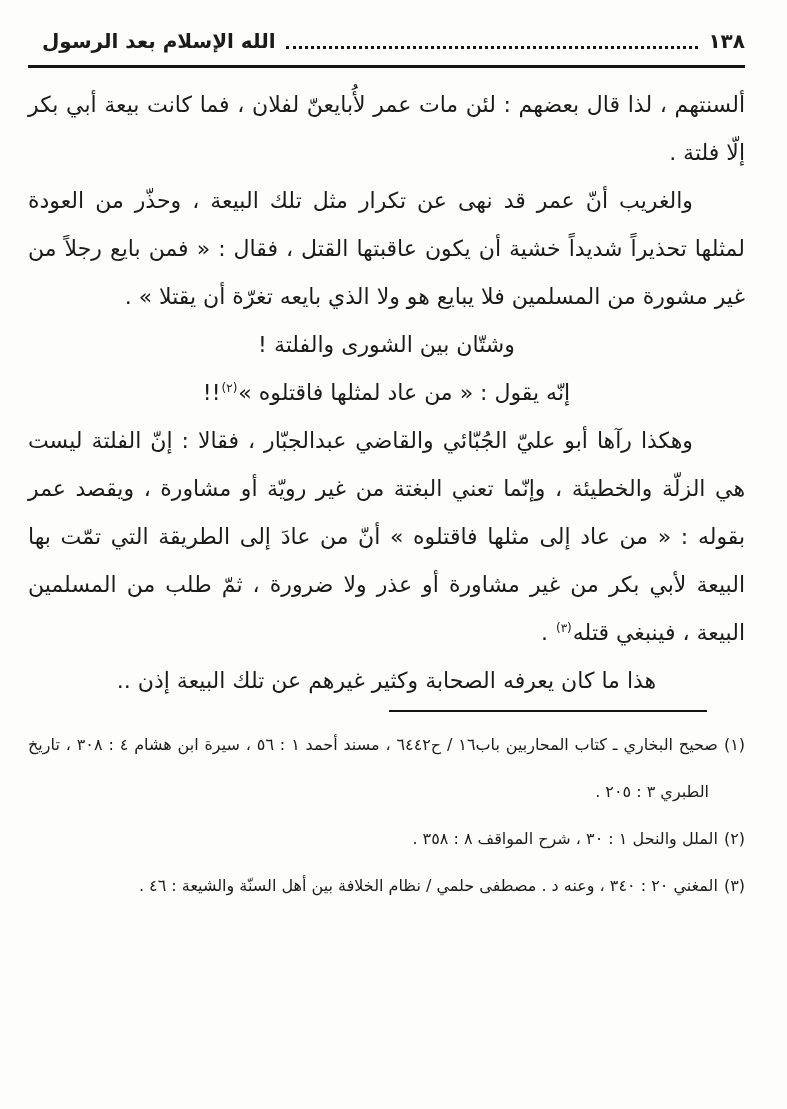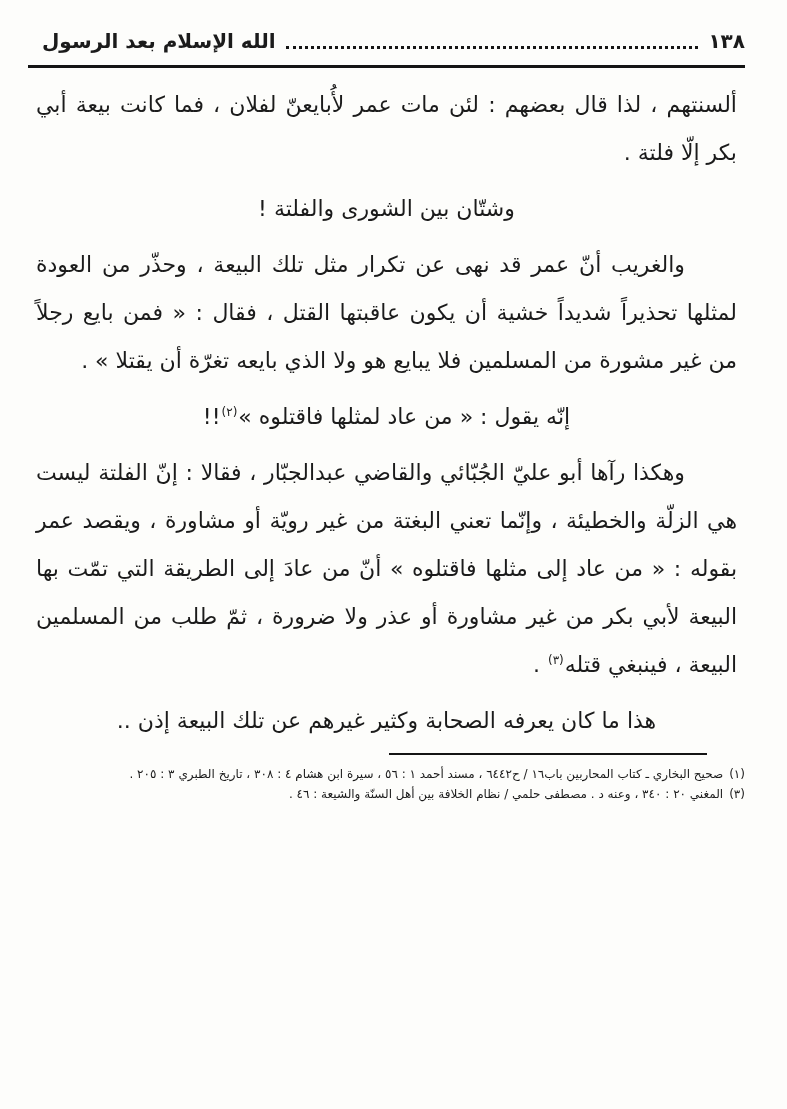--- a/index.html
+++ b/index.html
@@ -10,26 +10,26 @@
     padding:26px 42px 0 28px;overflow:hidden;
   }
   
   .header{display:flex;align-items:flex-end;font-weight:bold;font-size:20px;line-height:30px;}
   .header .pagenum{flex:0 0 auto;letter-spacing:1px;}
   .header .leader{flex:1 1 auto;border-bottom:3px dotted #161616;margin:0 10px 7px 10px;height:0;}
   .header .title{flex:0 0 auto;padding-left:14px;}
   .rule{border-top:3px solid #141414;margin-top:9px;}
   
   .body{margin-top:13px;font-size:22px;line-height:48px;text-align:justify;}
-  .body p{margin:8px;text-indent:52px;}
+  .body p{margin:0;text-indent:52px;}
   .body p.noindent{text-indent:0;}
   .body p.centered{text-align:center;text-indent:0;}
   sup.fnref{font-size:12px;line-height:0;vertical-align:super;margin:0 1px;}
   
-  .footnotes{margin-top:5px;font-size:12px;line-height:20px;text-align:justify;}
+  .footnotes{margin-top:5px;font-size:16px;line-height:47px;text-align:justify;}
   .fnsep{width:318px;height:0;border-top:2.5px solid #141414;margin:0 38px 9px 0;}
   .footnotes p.footnote{margin:0;padding-right:36px;text-indent:-36px;}
   .footnotes .fnmarker{margin-left:6px;}
 </style>
 </head>
 <body>
 
 <div class="page" dir="rtl">
 
   <div class="header">
@@ -37,35 +37,36 @@
     <span class="leader"></span>
     <span class="title">الله الإسلام بعد الرسول</span>
   </div>
   <div class="rule"></div>
 
   <div class="body">
 
     <p class="para noindent">ألسنتهم ، لذا قال بعضهم : لئن مات عمر لأُبايعنّ لفلان ، فما كانت بيعة أبي بكر إلّا فلتة .</p>
 
 
+    <p class="para">والغريب أنّ عمر قد نهى عن تكرار مثل تلك البيعة ، وحذّر من العودة لمثلها تحذيراً شديداً خشية أن يكون عاقبتها القتل ، فقال : « فمن بايع رجلاً من غير مشورة من المسلمين فلا يبايع هو ولا الذي بايعه تغرّة أن يقتلا » .</p>
+
     <p class="para centered">وشتّان بين الشورى والفلتة !</p>
-
-    <p class="para">والغريب أنّ عمر قد نهى عن تكرار مثل تلك البيعة ، وحذّر من العودة لمثلها تحذيراً شديداً خشية أن يكون عاقبتها القتل ، فقال : « فمن بايع رجلاً من غير مشورة من المسلمين فلا يبايع هو ولا الذي بايعه تغرّة أن يقتلا » .</p>
 
     <p class="para centered"><span>إنّه يقول : « من عاد لمثلها فاقتلوه »</span><sup class="fnref">(٢)</sup><span>!!</span></p>
 
 
     <p class="para"><span>وهكذا رآها أبو عليّ الجُبّائي والقاضي عبدالجبّار ، فقالا : إنّ الفلتة ليست هي الزلّة والخطيئة ، وإنّما تعني البغتة من غير رويّة أو مشاورة ، ويقصد عمر بقوله : « من عاد إلى مثلها فاقتلوه » أنّ من عادَ إلى الطريقة التي تمّت بها البيعة لأبي بكر من غير مشاورة أو عذر ولا ضرورة ، ثمّ طلب من المسلمين البيعة ، فينبغي قتله</span><sup class="fnref">(٣)</sup><span> .</span></p>
 
     <p class="para centered">هذا ما كان يعرفه الصحابة وكثير غيرهم عن تلك البيعة إذن ..</p>
 
   </div>
 
   <div class="footnotes">
     <div class="fnsep"></div>
 
     <p class="footnote"><span class="fnmarker">(١)</span><span>صحيح البخاري ـ كتاب المحاربين باب١٦ / ح٦٤٤٢ ، مسند أحمد ١ : ٥٦ ، سيرة ابن هشام ٤ : ٣٠٨ ، تاريخ الطبري ٣ : ٢٠٥ .</span></p>
 
+    <p class="footnote"><span class="fnmarker">(٢)</span><span>الملل والنحل ١ : ٣٠ ، شرح المواقف ٨ : ٣٥٨ .</span></p>
 
     <p class="footnote"><span class="fnmarker">(٣)</span><span>المغني ٢٠ : ٣٤٠ ، وعنه د . مصطفى حلمي / نظام الخلافة بين أهل السنّة والشيعة : ٤٦ .</span></p>
   </div>
 
 </div>
 
 </body></html>

